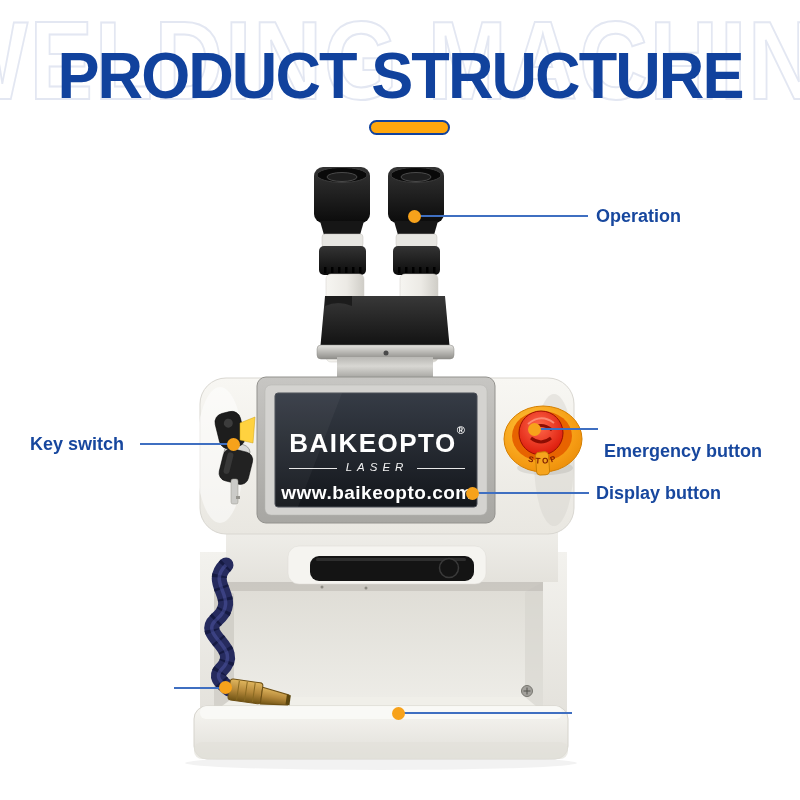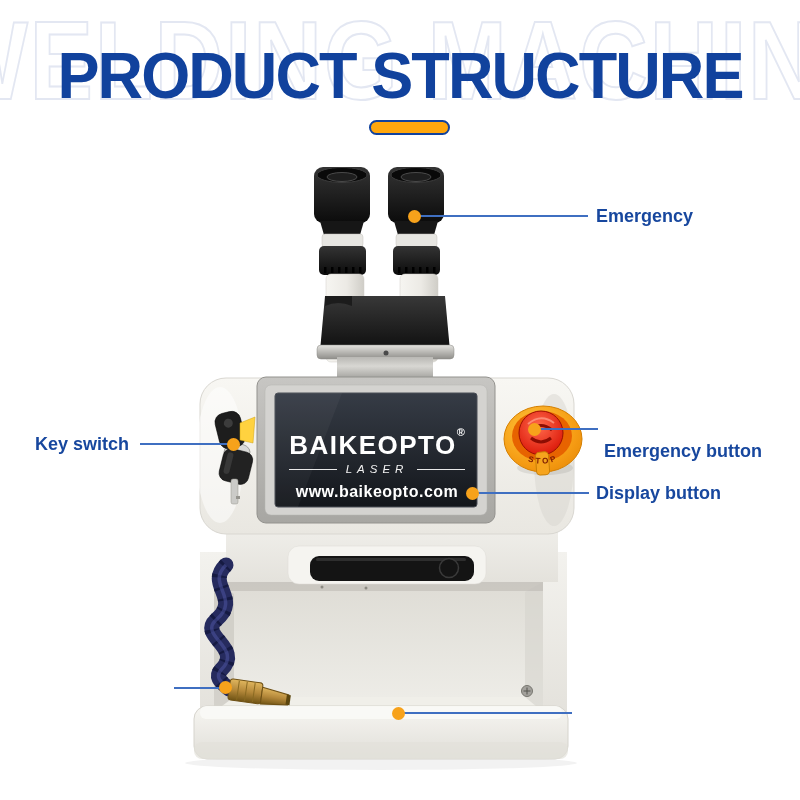--- a/index.html
+++ b/index.html
@@ -20,27 +20,27 @@
   .machine{position:absolute;left:0;top:0;width:800px;height:800px;z-index:1;}
   
   .screen-text{position:absolute;left:276px;top:393px;width:202px;height:114px;z-index:3;
         display:flex;flex-direction:column;align-items:center;justify-content:center;
         color:#ffffff;text-align:center;padding-top:2px;box-sizing:border-box;}
   .brand{font-size:26px;font-weight:bold;letter-spacing:1.5px;line-height:1;margin-top:25px;}
   .brand sup{font-size:11px;font-weight:bold;vertical-align:18px;letter-spacing:0;}
   .laser-row{display:flex;align-items:center;gap:9px;margin-top:6px;width:176px;justify-content:space-between;}
   .laser-row .rule{flex:1;height:0;border-top:1.5px solid #e8e8e8;}
   .laser{font-size:11.5px;font-style:italic;letter-spacing:5px;color:#f2f2f2;line-height:1;}
-  .website{font-size:16px;font-weight:bold;letter-spacing:.5px;margin-top:9px;line-height:1;}
+  .website{font-size:19px;font-weight:bold;letter-spacing:.5px;margin-top:9px;line-height:1;}
   
   .callout-dot{position:absolute;width:13px;height:13px;border-radius:50%;background:#f7a21b;z-index:4;}
   .callout-line{position:absolute;height:2px;background:#3f6fc1;z-index:3;}
   .callout-label{position:absolute;font-size:18px;font-weight:bold;color:#17479e;white-space:nowrap;
         z-index:4;line-height:22px;}
-  .align-right{text-align:center;}
+  .align-right{text-align:left;}
 </style>
 </head>
 <body>
 
 <div id="page">
 
   <div class="watermark">WELDING MACHINE</div>
 
   <div class="title">PRODUCT STRUCTURE</div>
   <div class="accent-bar"></div>
@@ -230,21 +230,21 @@
     <div class="laser-row">
       <span class="rule"></span>
         <span class="laser">LASER</span>
         <span class="rule"></span>
     </div>
     <div class="website">www.baikeopto.com</div>
   </div>
 
   <div class="callout-dot" style="left:408px;top:210px;"></div>
   <div class="callout-line" style="left:419px;top:215px;width:169px;"></div>
-  <div class="callout-label" style="left:596px;top:205px;">Emergency</div>
+  <div class="callout-label" style="left:596px;top:205px;">Operation</div>
 
   <div class="callout-dot" style="left:528px;top:423px;"></div>
   <div class="callout-line" style="left:540px;top:428px;width:58px;"></div>
   <div class="callout-label" style="left:604px;top:418px;margin-top:22px;">Emergency button</div>
 
   <div class="callout-dot" style="left:466px;top:487px;"></div>
   <div class="callout-line" style="left:478px;top:492px;width:111px;"></div>
   <div class="callout-label" style="left:596px;top:482px;">Display button</div>
 
   <div class="callout-label align-right" style="left:30px;top:433px;width:104px;">Key switch</div>

